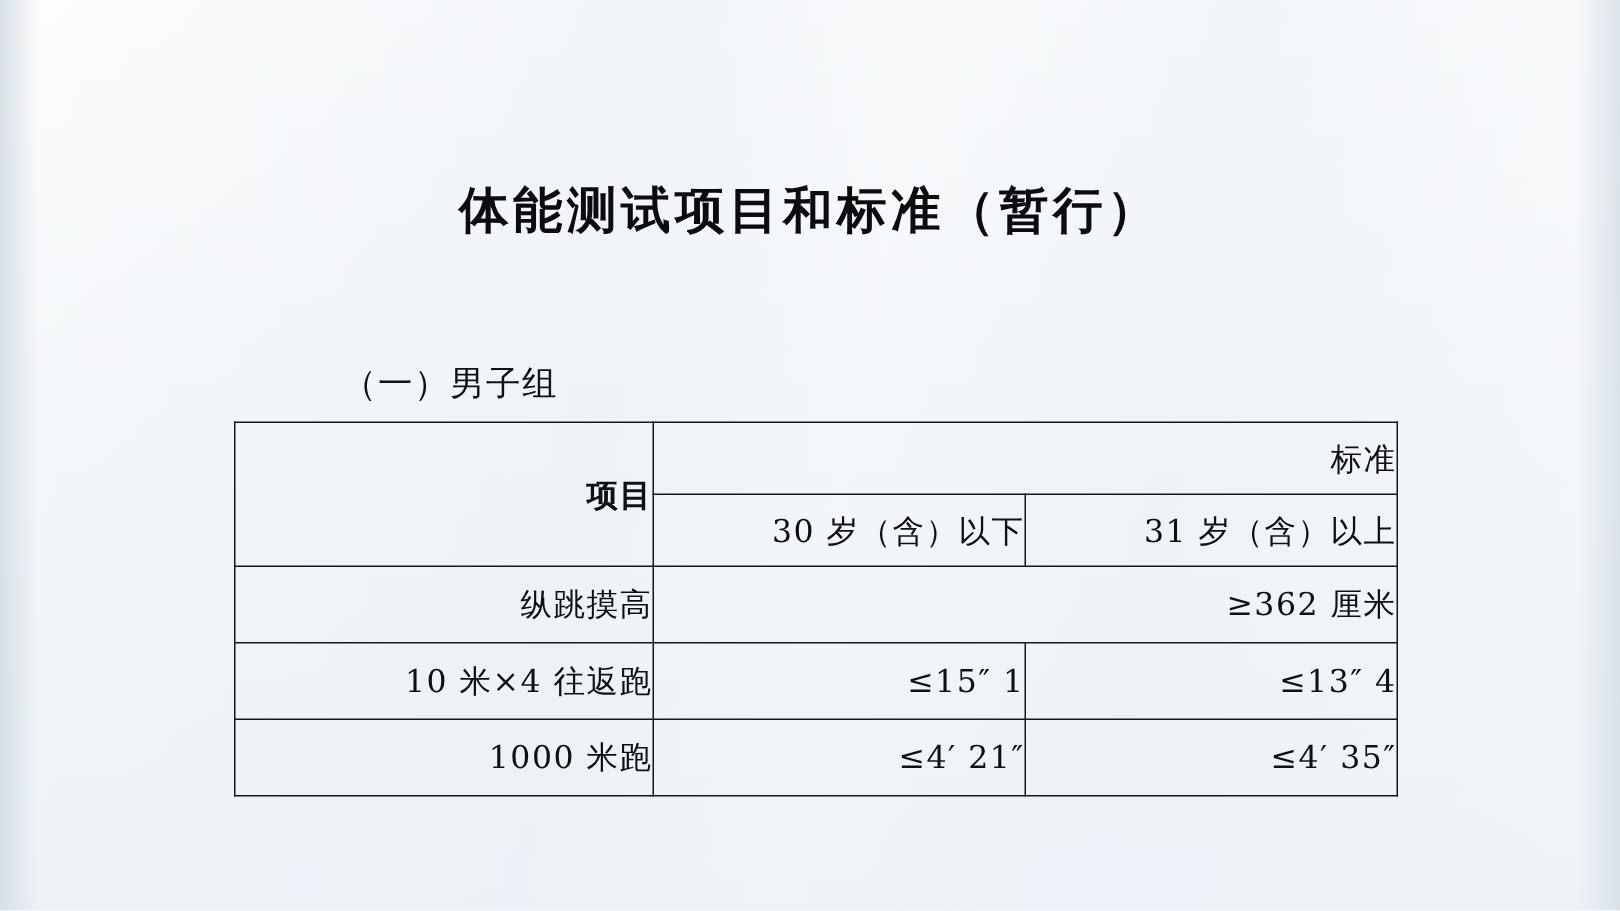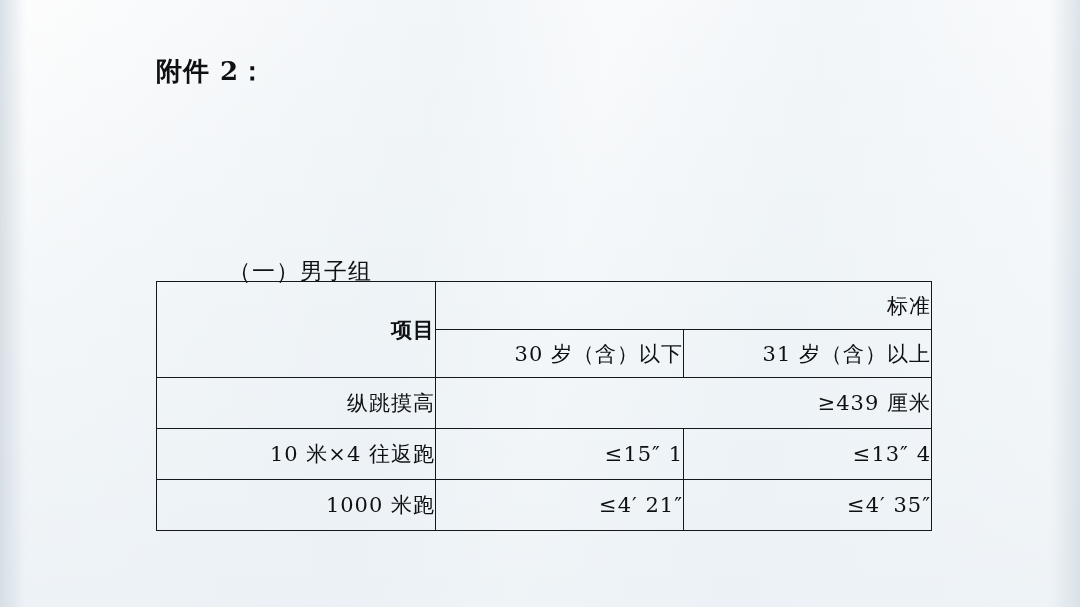--- a/index.html
+++ b/index.html
@@ -69,21 +69,21 @@
     font-size: 33px;
     font-weight: bold;
     letter-spacing: 3px;
     color: #0c0e10;
     font-family: "DejaVu Serif", "Liberation Serif", serif;
   }
 
   .section-label {
     position: absolute;
     left: 228px;
-    top: 256px;
+    top: 240px;
     font-size: 23px;
     color: #111315;
     letter-spacing: 1px;
   }
 
   
   table.std-table {
     position: absolute;
     left: 156px;
     top: 281px;
@@ -113,39 +113,39 @@
 
   
   .ink { filter: contrast(1.02); }
 </style>
 </head>
 <body>
 
 <div class="page">
   <div class="content ink">
 
-    <div class="attachment-label">附件 2：</div>
 
+    <div class="doc-title">体能测试项目和标准（暂行）</div>
 
     <div class="section-label">（一）男子组</div>
 
     <table class="std-table">
       <tbody>
         <tr class="h-row-1">
           <td class="cell-item col-item-label" rowspan="2">项目</td>
           <td colspan="2">标准</td>
         </tr>
         <tr class="h-row-2">
           <td class="cell-half">30 岁（含）以下</td>
           <td class="cell-half">31 岁（含）以上</td>
         </tr>
 
         <tr class="body-row">
           <td class="cell-item">纵跳摸高</td>
-          <td colspan="2">≥439 厘米</td>
+          <td colspan="2">≥362 厘米</td>
         </tr>
 
         <tr class="body-row">
           <td class="cell-item">10 米×4 往返跑</td>
           <td class="cell-half">≤15″ 1</td>
           <td class="cell-half">≤13″ 4</td>
         </tr>
 
         <tr class="body-row">
           <td class="cell-item">1000 米跑</td>

